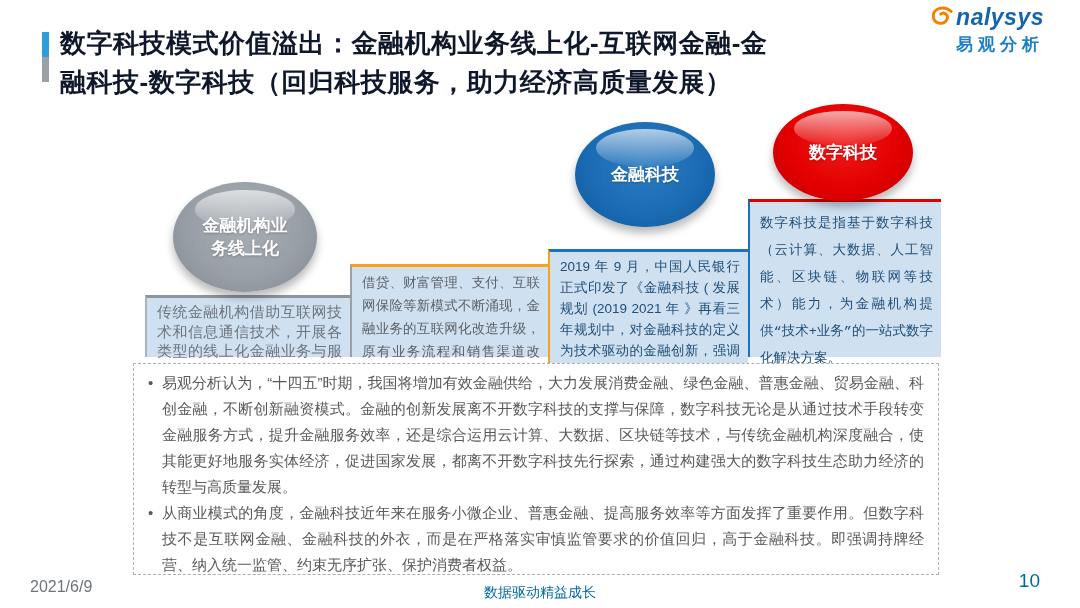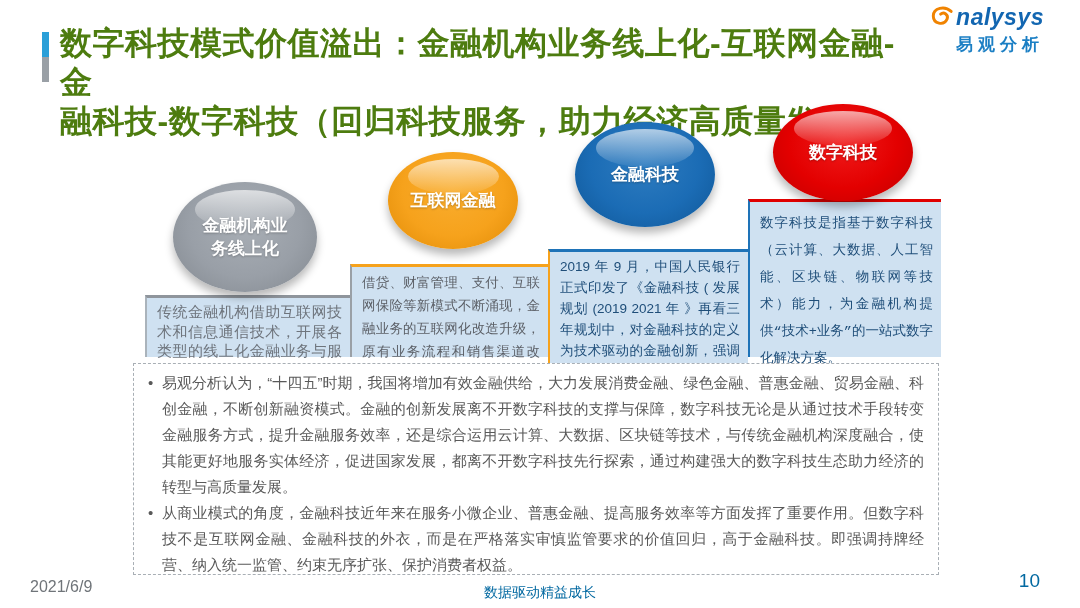--- a/index.html
+++ b/index.html
@@ -10,21 +10,21 @@
   }
   .slide { position:absolute; inset:0; width:1080px; height:608px; }
 
   
   .title-bar {
     position:absolute; left:42px; top:32px; width:7px; height:50px;
     background:linear-gradient(to bottom,#2a9fd8 0 50%,#9aa0a6 50% 100%);
   }
   .title {
     position:absolute; left:60px; top:24px; width:860px;
-    color:#4d7c0f; font-weight:bold; font-size:32px; line-height:39px;
+    color:#0f172a; font-weight:bold; font-size:26px; line-height:39px;
     letter-spacing:0.5px;
   }
 
   
   .logo { position:absolute; right:36px; top:4px; text-align:right; }
   .logo-row { display:flex; align-items:center; justify-content:flex-end; gap:2px; }
   .logo-brand { color:#1266b1; font-size:23px; font-weight:bold; font-style:italic; letter-spacing:0.5px; }
   .logo-cn { color:#1b7fc4; font-size:17px; font-weight:bold; letter-spacing:5px; margin-top:2px; }
 
   
@@ -119,24 +119,20 @@
     <div class="step-text">2019 年 9 月，中国人民银行正式印发了《金融科技 ( 发展规划 (2019 2021 年 》再看三年规划中，对金融科技的定义为技术驱动的金融创新，强调技术在先。</div>
   </div>
   <div class="step step4">
     <div class="step-text">数字科技是指基于数字科技（云计算、大数据、人工智能、区块链、物联网等技术）能力，为金融机构提供“技术+业务”的一站式数字化解决方案。</div>
   </div>
 
   <div class="bubble bubble-gray">
     <div class="gloss"></div>
     <div class="lbl">金融机构业务线上化</div>
   </div>
-  <div class="bubble bubble-orange">
-    <div class="gloss"></div>
-    <div class="lbl">互联网金融</div>
-  </div>
   <div class="bubble bubble-blue">
     <div class="gloss"></div>
     <div class="lbl">金融科技</div>
   </div>
   <div class="bubble bubble-red">
     <div class="gloss"></div>
     <div class="lbl">数字科技</div>
   </div>
 
   <div class="summary">

